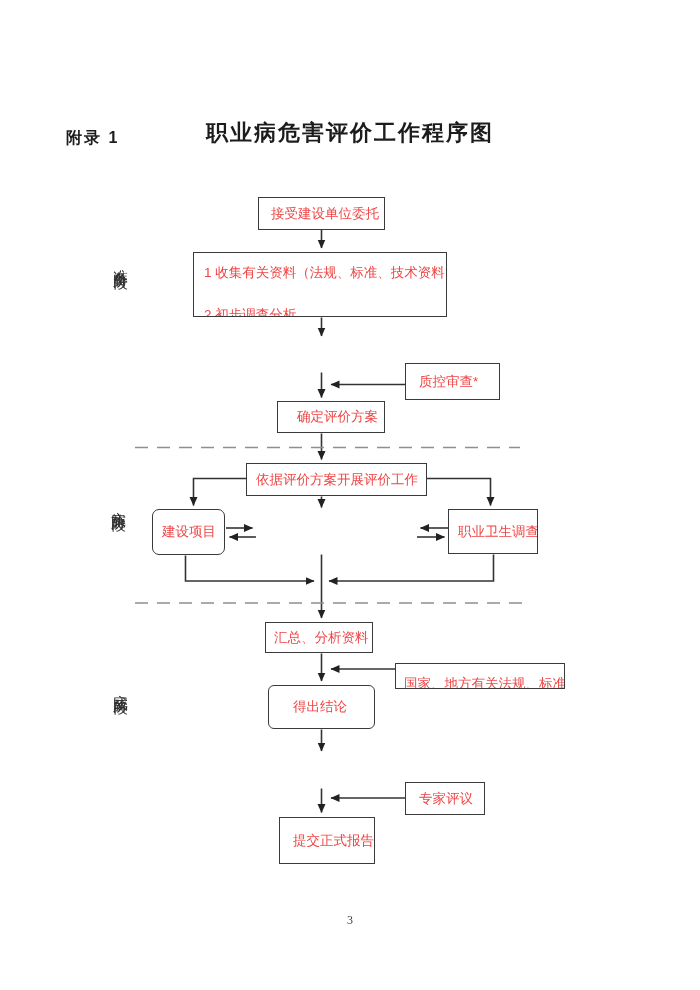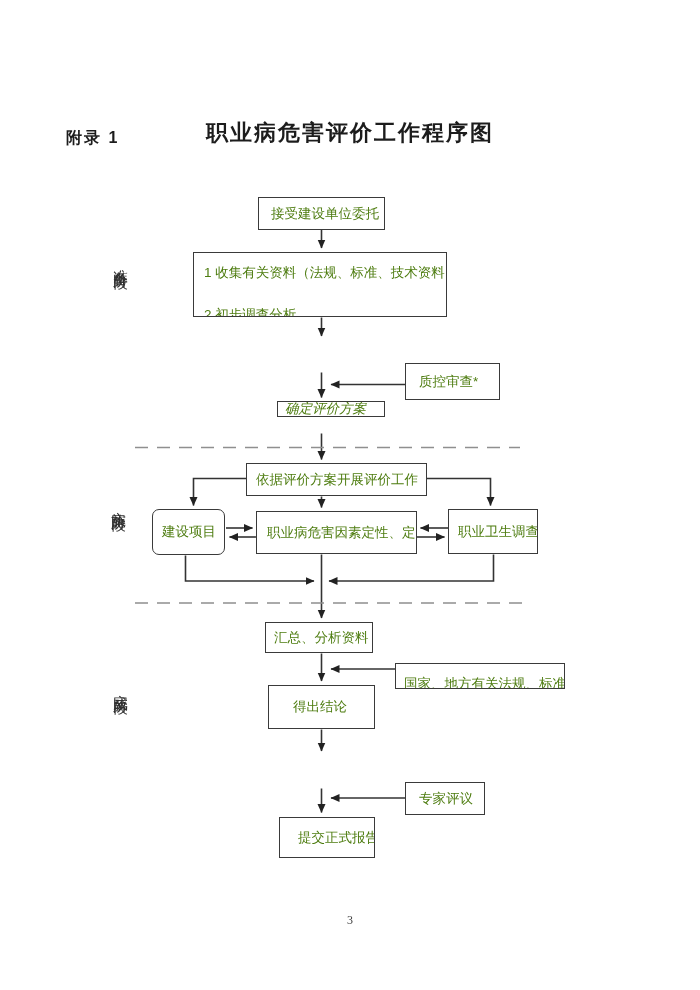--- a/index.html
+++ b/index.html
@@ -21,46 +21,46 @@
     position:absolute;writing-mode:vertical-rl;text-orientation:upright;
     font-family:"Liberation Serif",serif;font-size:14.5px;color:#2e2e2e;
     letter-spacing:2px;line-height:1;
   }
   #stage-prep{left:113px;top:258px;}
   #stage-impl{left:111px;top:500px;}
   #stage-done{left:113px;top:683px;}
   .node{
     position:absolute;background:#fff;border:1.5px solid #3a3a3a;
     box-sizing:border-box;display:flex;align-items:center;
-    font-size:13.5px;white-space:nowrap;overflow:hidden;color:#4d7c0f;
+    font-size:13.5px;white-space:nowrap;overflow:hidden;color:#ef4444;
   }
   svg.wires{position:absolute;left:0;top:0;pointer-events:none;}
   .pageno{
     position:absolute;left:0;top:913px;width:100%;text-align:center;
     font-size:12px;color:#3c3c3c;font-family:"Liberation Serif",serif;
   }
   
   #n-accept   {left:258px;top:197px;width:127px;height:33px;padding-left:12px;}
   #n-collect  {left:193px;top:252px;width:254px;height:65px;display:block;position:absolute;}
   #n-collect .l1{position:absolute;left:10px;top:11px;white-space:nowrap;}
   #n-collect .l2{position:absolute;left:10px;top:53px;white-space:nowrap;}
   #n-draft    {left:268px;top:339px;width:105px;height:33px;padding-left:14px;}
   #n-qc      {left:405px;top:363px;width:95px;height:37px;padding-left:13px;}
-  #n-confirm  {left:277px;top:401px;width:108px;height:16px;padding-left:7px;font-style:italic;}
+  #n-confirm  {left:277px;top:401px;width:108px;height:32px;padding-left:19px;}
   #n-carry    {left:246px;top:463px;width:181px;height:33px;padding-left:9px;}
   #n-project  {left:152px;top:509px;width:73px;height:46px;padding-left:9px;border-radius:7px;}
   #n-hazard   {left:256px;top:511px;width:161px;height:43px;padding-left:10px;}
   #n-hygiene  {left:448px;top:509px;width:90px;height:45px;padding-left:9px;text-align:right;}
   #n-sum      {left:265px;top:622px;width:108px;height:31px;padding-left:8px;}
   #n-regs     {left:395px;top:663px;width:170px;height:26px;display:block;position:absolute;}
   #n-regs .l1{position:absolute;left:8px;top:11px;white-space:nowrap;}
-  #n-concl    {left:268px;top:685px;width:107px;height:44px;padding-left:24px;}
+  #n-concl    {left:268px;top:685px;width:107px;height:44px;padding-left:24px;border-radius:6px;}
   #n-report   {left:257px;top:755px;width:128px;height:33px;padding-left:10px;}
   #n-expert   {left:405px;top:782px;width:80px;height:33px;padding-left:13px;}
-  #n-submit   {left:279px;top:817px;width:96px;height:41px;padding-left:18px;}
+  #n-submit   {left:279px;top:817px;width:96px;height:47px;padding-left:6px;justify-content:flex-end;}
 </style>
 </head>
 <body>
 
 <div class="page">
 
   <div class="appendix">附录 1</div>
   <div class="doc-title">职业病危害评价工作程序图</div>
 
   <div class="stage-label" id="stage-prep">准备阶段</div>
@@ -120,23 +120,20 @@
   </div>
 
   <div class="node" id="n-carry">
     <span>依据评价方案开展评价工作</span>
   </div>
 
   <div class="node" id="n-project">
     <span>建设项目</span>
   </div>
 
-  <div class="node" id="n-hazard">
-    <span>职业病危害因素定性、定</span>
-  </div>
 
   <div class="node" id="n-hygiene">
     <span>职业卫生调查</span>
   </div>
 
   <div class="node" id="n-sum">
     <span>汇总、分析资料</span>
   </div>
 
   <div class="node" id="n-regs">

